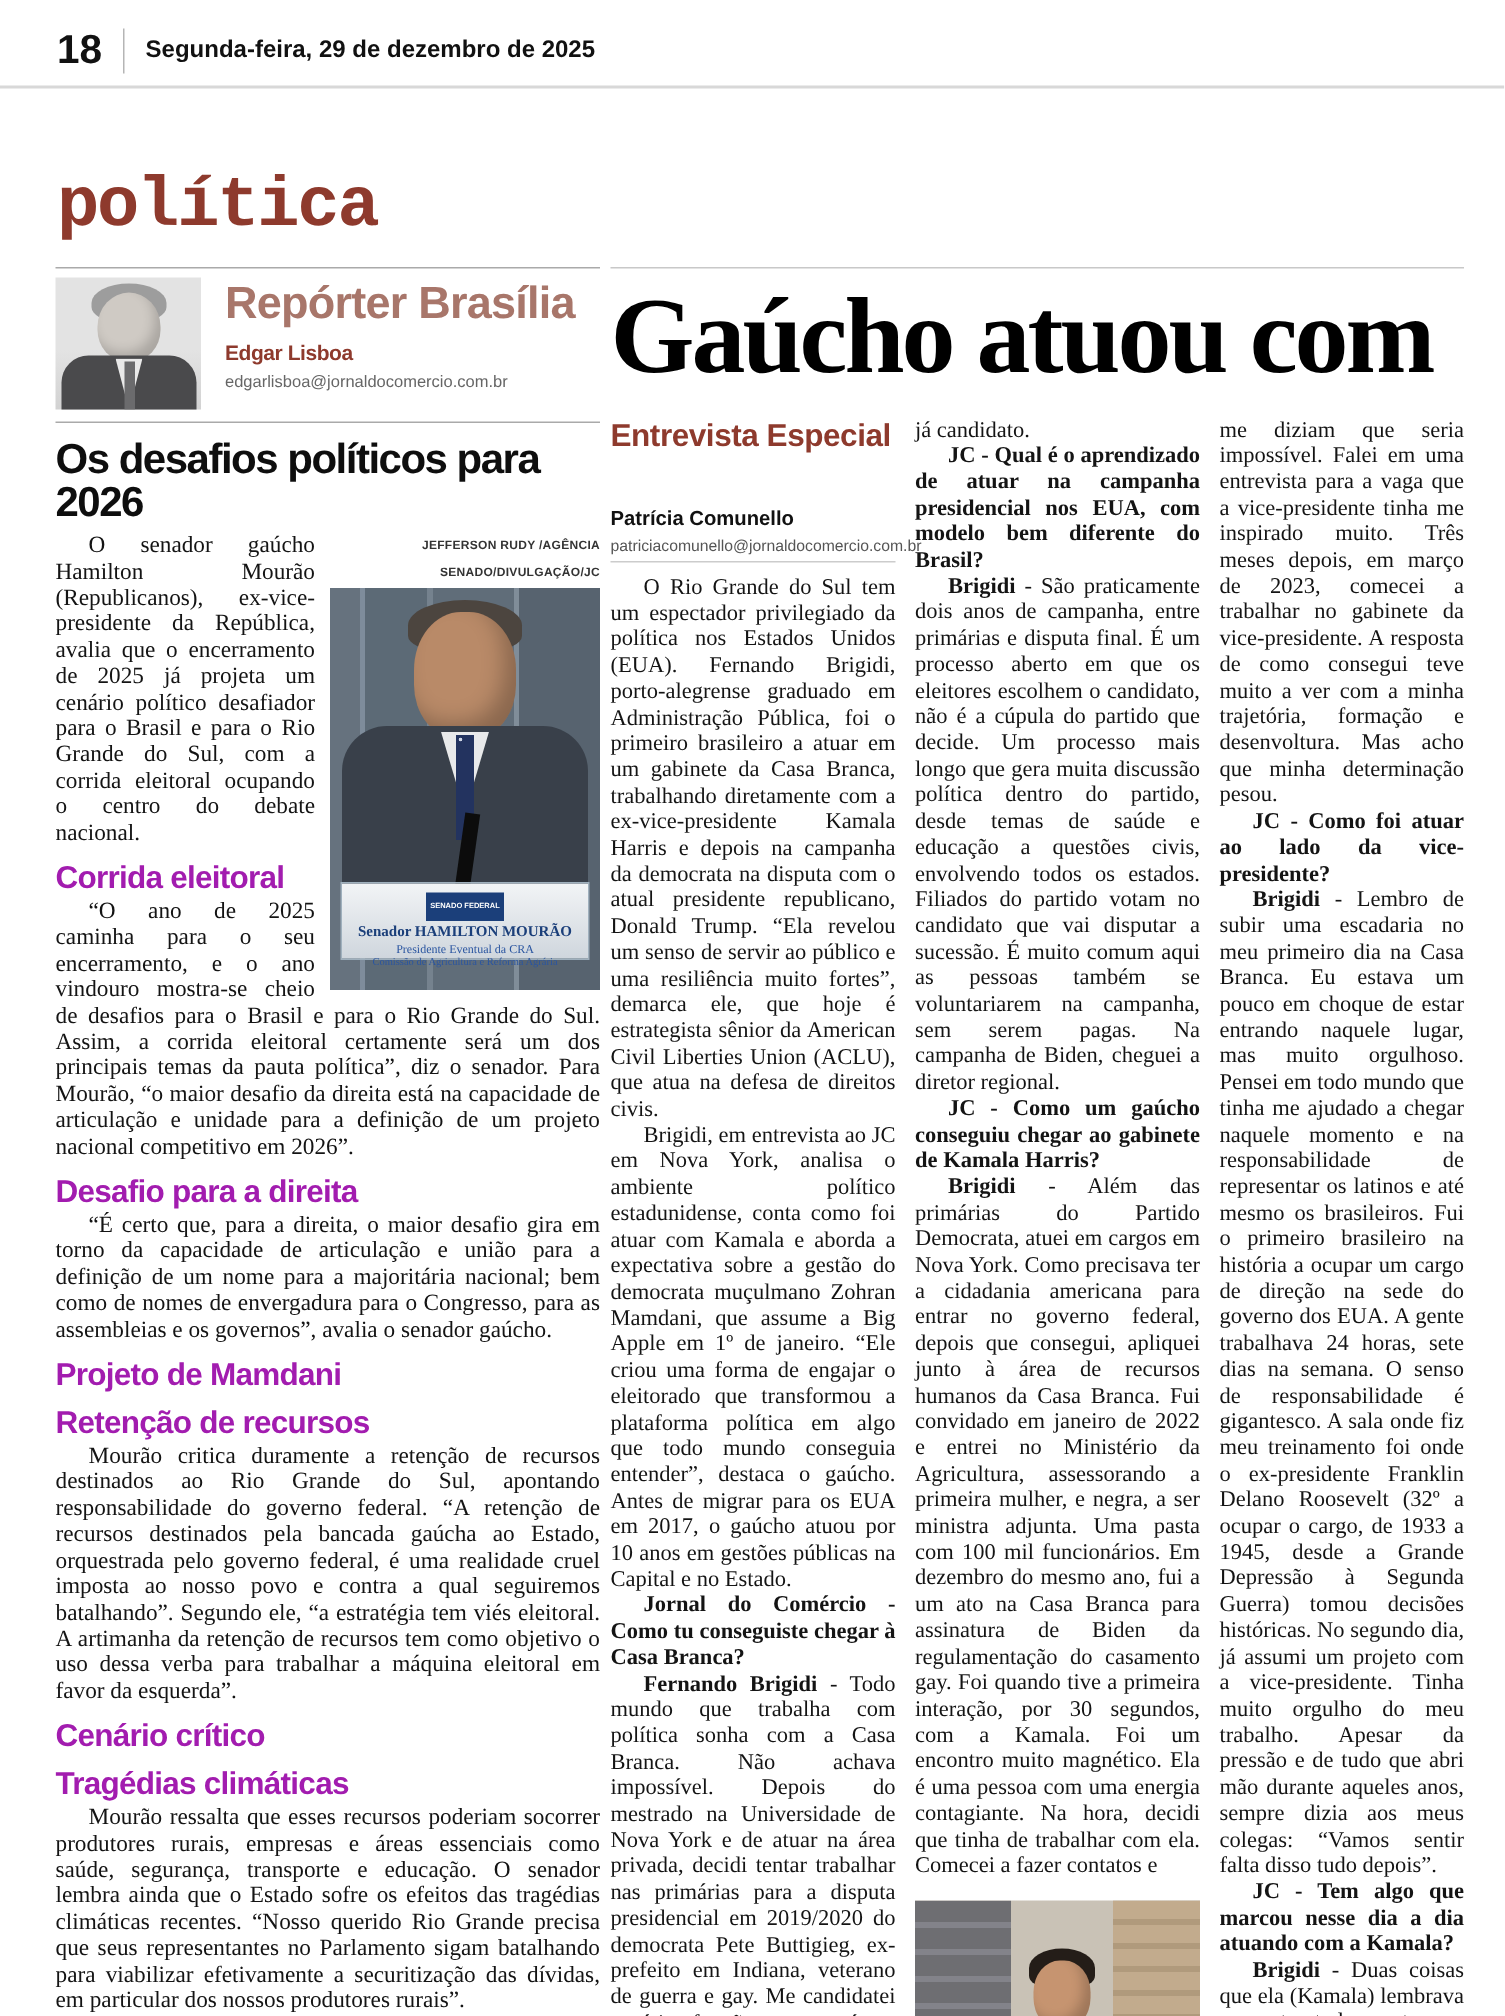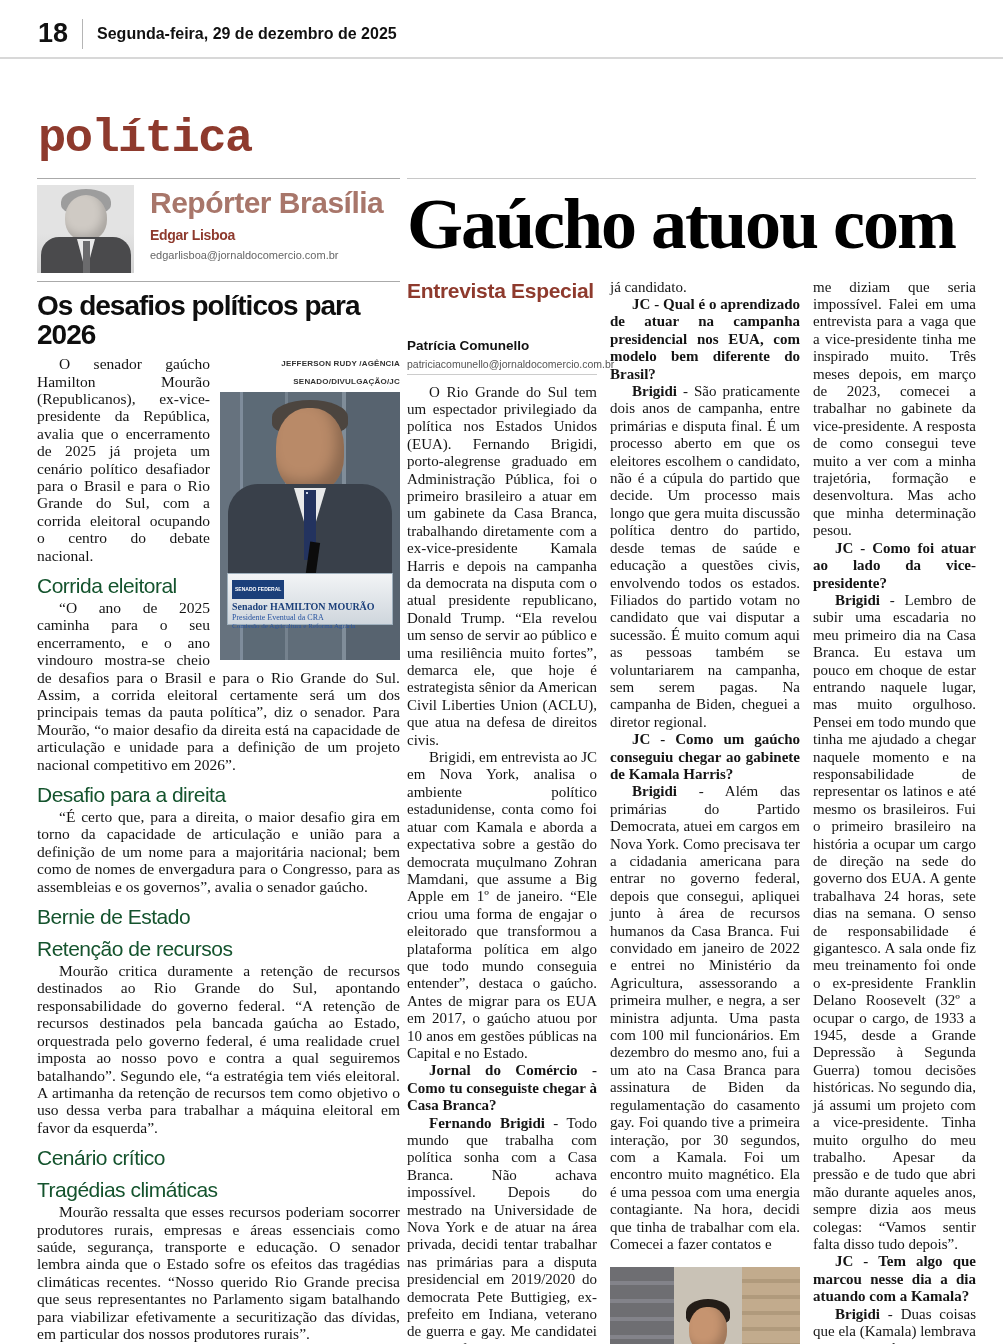--- a/index.html
+++ b/index.html
@@ -32,36 +32,36 @@
   .rep-tie { position:absolute; left:46px; top:56px; width:7px; height:32px; background:#6b6b6d; }
   .rep-meta { padding:2px 0 0 16px; }
   .rep-title { font-family:"Liberation Sans", sans-serif; font-weight:bold; font-size:30px; line-height:1.05; color:#a8766a; letter-spacing:-0.5px; }
   .rep-author { font-family:"Liberation Sans", sans-serif; font-weight:bold; font-size:14px; color:#8e3a2d; letter-spacing:-0.3px; margin-top:8px; }
   .rep-email { font-family:"Liberation Sans", sans-serif; font-size:11px; color:#666; margin-top:6px; }
   
   .l-headline { font-family:"Liberation Sans", sans-serif; font-weight:bold; font-size:28px;
     letter-spacing:-1px; color:#0e0e0e; margin:10px 0 6px; line-height:1.02; }
   .l-article { font-size:15.5px; line-height:17.4px; text-align:justify; }
   .l-article p { text-indent:22px; }
-  .l-subhead { font-family:"Liberation Sans", sans-serif; font-weight:normal; font-size:21px;
-    letter-spacing:-0.5px; color:#14532d; margin:11px 0 3px; line-height:1; }
+  .l-subhead { font-family:"Liberation Sans", sans-serif; font-weight:bold; font-size:21px;
+    letter-spacing:-0.5px; color:#a21caf; margin:11px 0 3px; line-height:1; }
   .m-fig { float:right; width:180px; margin:0 0 6px 10px; }
   .m-credit { font-family:"Liberation Sans", sans-serif; font-size:8px; font-weight:bold;
     color:#333; text-align:right; letter-spacing:.2px; margin-bottom:2px; }
   .photo-mourao { position:relative; width:180px; height:268px; overflow:hidden;
     background:linear-gradient(90deg,#66727e 0 11%,#7e8c9b 11% 13%,#5c6a76 13% 36%,#75828e 36% 38%,#606d79 38% 68%,#808d99 68% 70%,#57636f 70% 100%); }
   .m-hair { position:absolute; left:52px; top:8px; width:76px; height:34px; border-radius:50% 50% 30% 30%; background:#4c453f; }
   .m-face { position:absolute; left:56px; top:16px; width:68px; height:84px; border-radius:46% 46% 42% 42%; background:#b98a68; box-shadow:inset -8px -10px 14px rgba(0,0,0,.25); }
   .m-suit { position:absolute; left:8px; top:92px; width:164px; height:110px; border-radius:30px 30px 0 0; background:#39404a; }
   .m-shirt { position:absolute; left:74px; top:96px; width:32px; height:54px; background:#e8e9ea; clip-path:polygon(0 0,100% 0,50% 100%); }
   .m-tie { position:absolute; left:84px; top:98px; width:12px; height:70px;
     background:radial-gradient(circle at 3px 3px, #cfd6e6 1px, #23335f 1.4px); }
   .m-mic { position:absolute; left:86px; top:150px; width:10px; height:60px; background:#0c0c0c; transform:rotate(8deg); }
-  .m-plate { position:absolute; left:7px; bottom:35px; width:166px; height:52px;
-    background:linear-gradient(180deg,#f2f4f6,#cfd6dd); border:1px solid #9fb0bd; padding:3px 4px 0; text-align:left; }
+  .m-plate { position:absolute; left:7px; bottom:20px; width:166px; height:52px;
+    background:linear-gradient(180deg,#f2f4f6,#cfd6dd); border:1px solid #9fb0bd; padding:3px 4px 0; text-align:center; }
   .m-plate-logo { display:inline-block; font-family:"Liberation Sans", sans-serif; font-size:5px; font-weight:bold;
     color:#ffffff; background:#1b3f7a; padding:1px 3px; margin-bottom:2px; }
   .m-plate-l1 { font-family:"Liberation Serif", serif; font-weight:bold; font-size:10px; color:#1b3f7a; line-height:1.15; }
   .m-plate-l2 { font-family:"Liberation Serif", serif; font-size:8px; color:#2a55a0; line-height:1.2; }
   .m-plate-l3 { font-family:"Liberation Serif", serif; font-size:7px; color:#2a55a0; line-height:1.2; }
   
   .right-region { border-top:1px solid #c8c8c8; padding-top:6px; }
   .big-headline { font-family:"Liberation Serif", serif; font-weight:bold; font-size:72px;
     letter-spacing:-2px; color:#000000; line-height:1.05; white-space:nowrap; overflow:hidden; margin:2px 0 16px; }
   .cols { display:flex; gap:13px; }
@@ -141,21 +141,21 @@
         </div>
 
         <p>O senador gaúcho Hamilton Mourão (Republicanos), ex-vice-presidente da República, avalia que o encerramento de 2025 já projeta um cenário político desafiador para o Brasil e para o Rio Grande do Sul, com a corrida eleitoral ocupando o centro do debate nacional.</p>
 
         <h3 class="l-subhead">Corrida eleitoral</h3>
         <p>“O ano de 2025 caminha para o seu encerramento, e o ano vindouro mostra-se cheio de desafios para o Brasil e para o Rio Grande do Sul. Assim, a corrida eleitoral certamente será um dos principais temas da pauta política”, diz o senador. Para Mourão, “o maior desafio da direita está na capacidade de articulação e unidade para a definição de um projeto nacional competitivo em 2026”.</p>
 
         <h3 class="l-subhead">Desafio para a direita</h3>
         <p>“É certo que, para a direita, o maior desafio gira em torno da capacidade de articulação e união para a definição de um nome para a majoritária nacional; bem como de nomes de envergadura para o Congresso, para as assembleias e os governos”, avalia o senador gaúcho.</p>
 
-        <h3 class="l-subhead">Bernie de Estado</h3>
+        <h3 class="l-subhead">Projeto de Mamdani</h3>
 
         <h3 class="l-subhead">Retenção de recursos</h3>
         <p>Mourão critica duramente a retenção de recursos destinados ao Rio Grande do Sul, apontando responsabilidade do governo federal. “A retenção de recursos destinados pela bancada gaúcha ao Estado, orquestrada pelo governo federal, é uma realidade cruel imposta ao nosso povo e contra a qual seguiremos batalhando”. Segundo ele, “a estratégia tem viés eleitoral. A artimanha da retenção de recursos tem como objetivo o uso dessa verba para trabalhar a máquina eleitoral em favor da esquerda”.</p>
 
         <h3 class="l-subhead">Cenário crítico</h3>
 
         <h3 class="l-subhead">Tragédias climáticas</h3>
         <p>Mourão ressalta que esses recursos poderiam socorrer produtores rurais, empresas e áreas essenciais como saúde, segurança, transporte e educação. O senador lembra ainda que o Estado sofre os efeitos das tragédias climáticas recentes. “Nosso querido Rio Grande precisa que seus representantes no Parlamento sigam batalhando para viabilizar efetivamente a securitização das dívidas, em particular dos nossos produtores rurais”.</p>
 
       </div>

